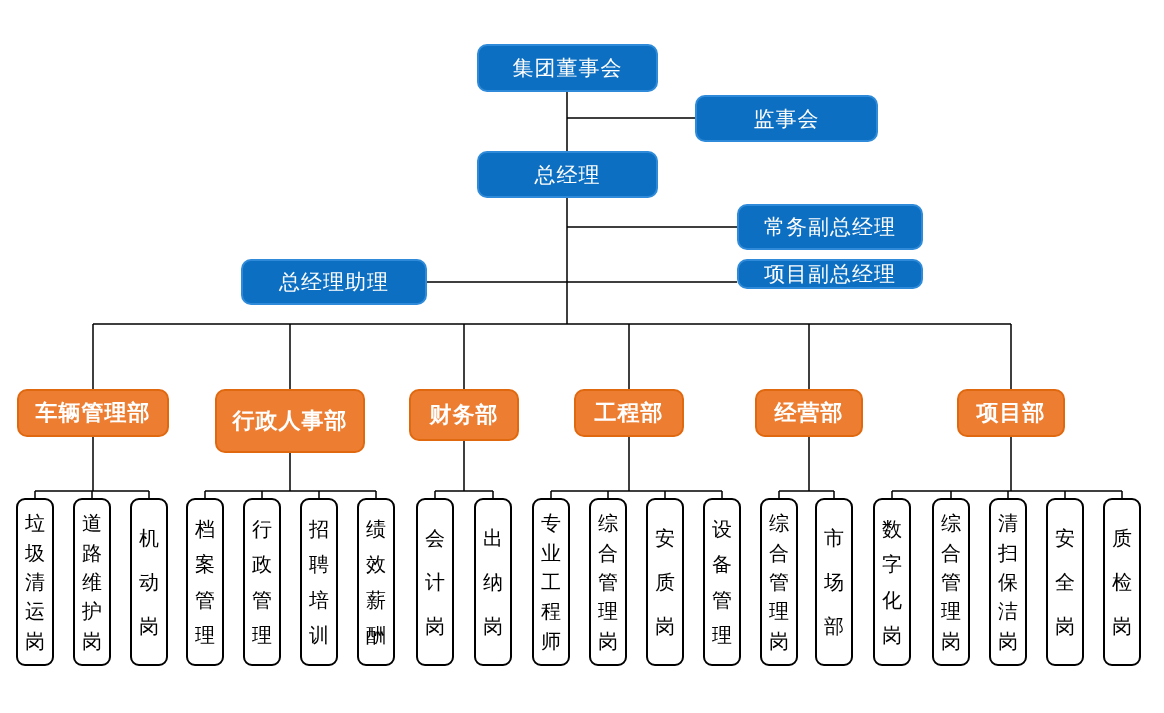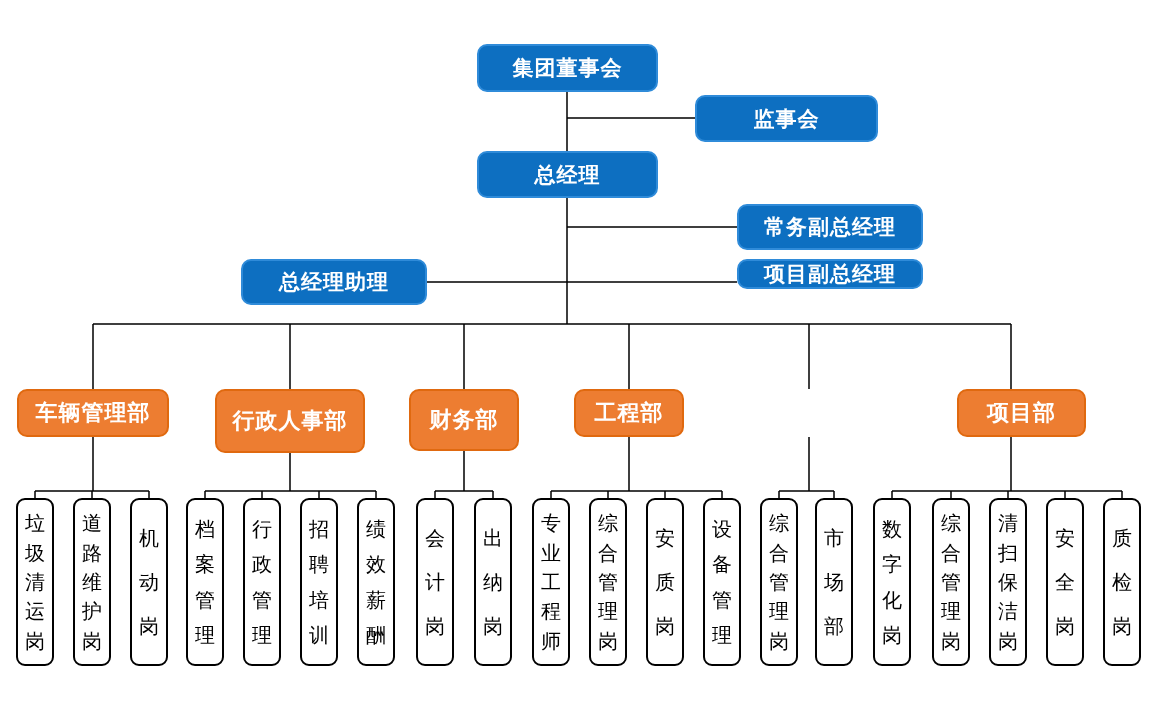--- a/index.html
+++ b/index.html
@@ -28,21 +28,21 @@
     align-items: center;
     justify-content: center;
     text-align: center;
   }
   .exec {
     background: var(--executive-fill, #0D6FC1);
     border: 2.5px solid var(--executive-border, #2F8BD9);
     border-radius: 10px;
     color: var(--executive-text, #ffffff);
     font-size: 21px;
-    font-weight: bold;
+    font-weight: normal;
     letter-spacing: 1px;
     text-align: right;
   }
   .dept {
     background: var(--department-fill, #ED7D31);
     border: 2px solid var(--department-border, #E0690F);
     border-radius: 10px;
     color: var(--department-text, #ffffff);
     font-size: 22px;
     font-weight: bold;
@@ -106,23 +106,24 @@
 
   <div class="node exec" style="left:477px;top:44px;width:181px;height:48px">集团董事会</div>
   <div class="node exec" style="left:695px;top:95px;width:183px;height:47px">监事会</div>
   <div class="node exec" style="left:477px;top:151px;width:181px;height:47px">总经理</div>
   <div class="node exec" style="left:737px;top:204px;width:186px;height:46px">常务副总经理</div>
   <div class="node exec" style="left:241px;top:259px;width:186px;height:46px">总经理助理</div>
   <div class="node exec" style="left:737px;top:259px;width:186px;height:30px">项目副总经理</div>
 
   <div class="node dept" style="left:17px;top:389px;width:152px;height:48px">车辆管理部</div>
   <div class="node dept" style="left:215px;top:389px;width:150px;height:64px">行政人事部</div>
-  <div class="node dept" style="left:409px;top:389px;width:110px;height:62px">财务部</div>
+  <div class="node dept" style="left:409px;top:389px;width:110px;height:52px">财务部</div>
   <div class="node dept" style="left:574px;top:389px;width:110px;height:48px">工程部</div>
-  <div class="node dept" style="left:957px;top:389px;width:129px;height:48px">项目部</div>
+  <div class="node dept" style="left:755px;top:389px;width:108px;height:48px">经营部</div>
+  <div class="node dept" style="left:957px;top:389px;width:108px;height:48px">项目部</div>
 
   <div class="node pos" style="left:16px">
       <span>垃</span>
       <span>圾</span>
       <span>清</span>
       <span>运</span>
       <span>岗</span>
     </div>
   <div class="node pos" style="left:73px">
       <span>道</span>

